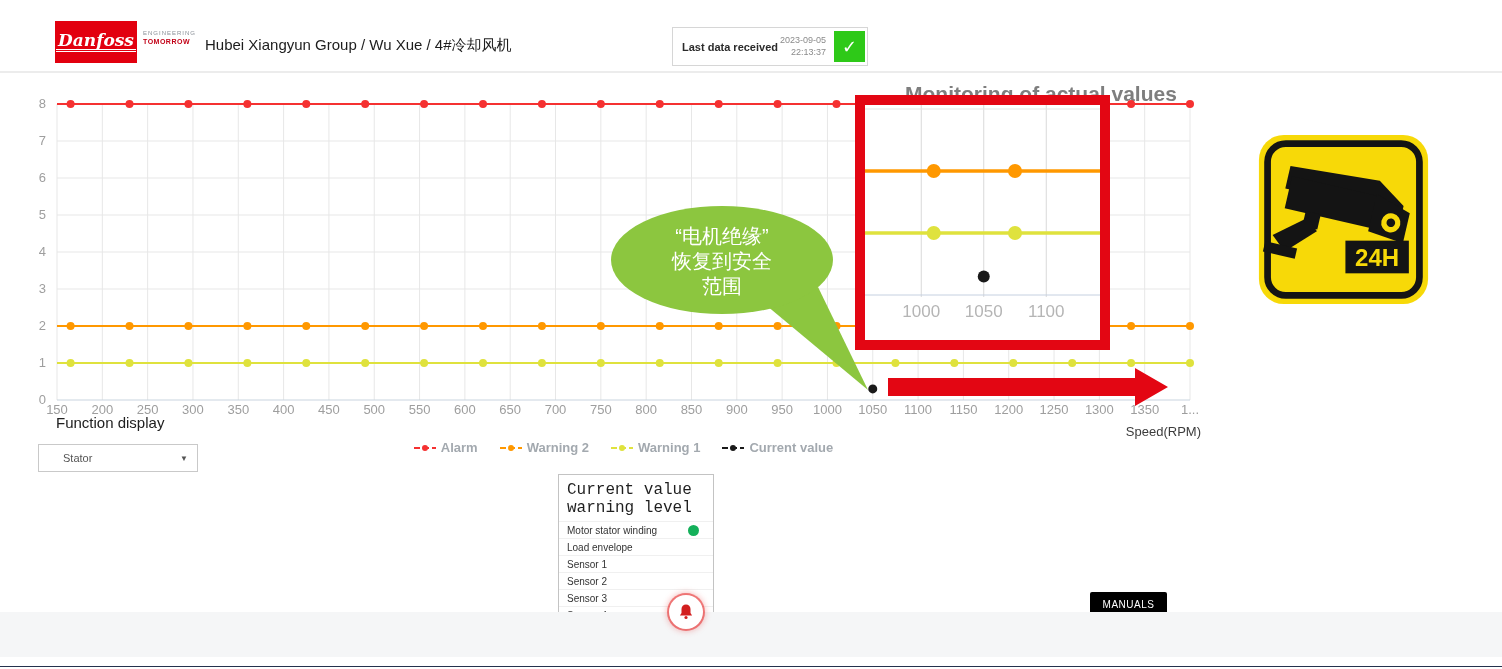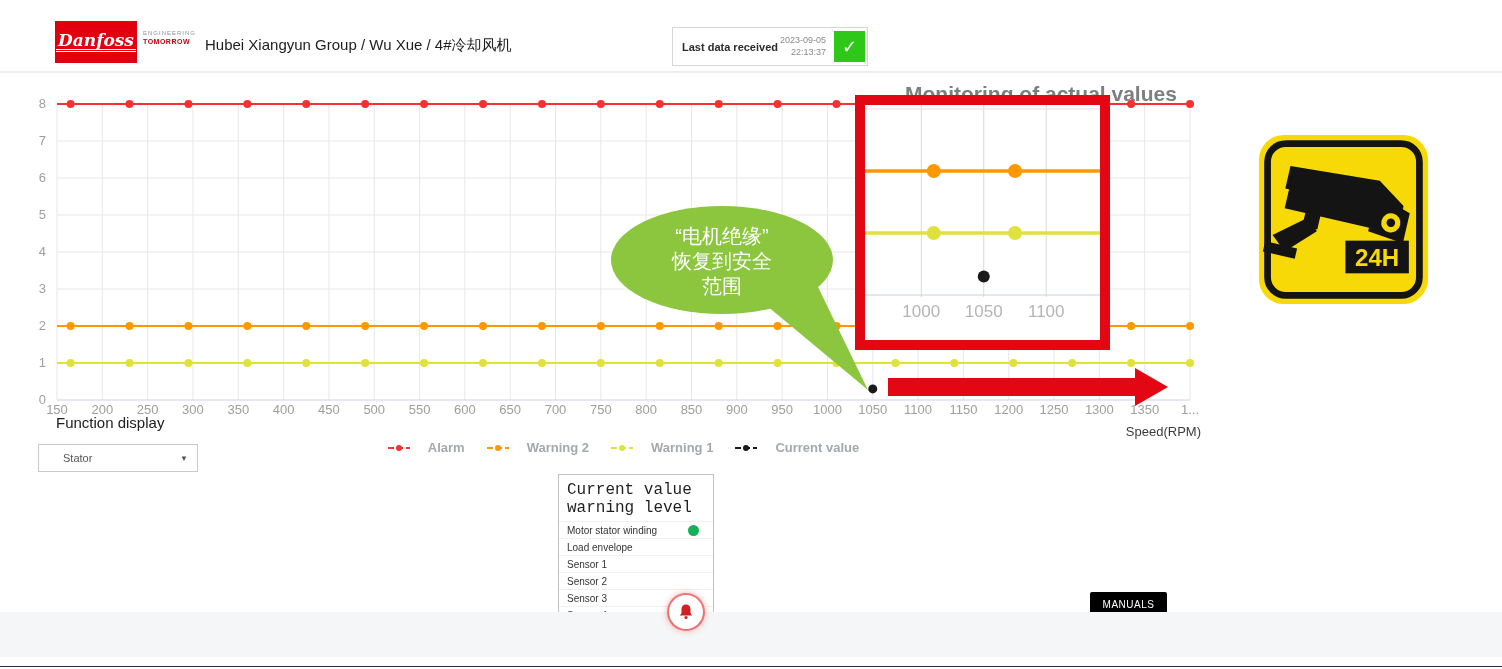--- a/index.html
+++ b/index.html
@@ -18,21 +18,21 @@
   .lastdata .lbl{font-size:11px;font-weight:bold;color:#2b2b2b;margin-left:9px;}
   .lastdata .dt{margin-left:auto;margin-right:8px;text-align:right;font-size:9px;color:#8b8b8b;line-height:1.3;}
   .lastdata .chk{width:31px;height:31px;background:#2ec918;color:#fff;font-size:18px;font-weight:bold;display:flex;align-items:center;justify-content:center;margin-right:2px;}
   .page-title{position:absolute;left:905px;top:36px;width:292px;font-size:21px;font-weight:bold;color:#7e7e7e;margin-top:46px;}
 
   
   #main-chart{position:absolute;left:0;top:70px;width:1210px;height:380px;}
   .fn-label{position:absolute;left:56px;top:414px;font-size:15px;color:#202020;}
   .xaxis-label{position:absolute;left:68px;top:424px;width:1133px;text-align:right;font-size:13px;color:#3c3c3c;}
   .legend{position:absolute;left:57px;top:440px;width:1133px;display:flex;justify-content:center;gap:22px;align-items:center;}
-  .legend .item{display:flex;align-items:center;gap:18px;cursor:pointer;}
+  .legend .item{display:flex;align-items:center;gap:5px;cursor:pointer;}
   .legend .item span.txt{font-size:13px;font-weight:bold;color:#a3a9af;}
   .dropdown{position:absolute;left:38px;top:444px;width:158px;height:26px;border:1px solid #c9c9c9;background:#fff;display:flex;align-items:center;cursor:pointer;}
   .dropdown .val{font-size:11px;color:#555;margin-left:24px;}
   .dropdown .caret{margin-left:auto;margin-right:9px;font-size:8px;color:#555;}
 
   
   .inset{position:absolute;left:855px;top:95px;width:235px;height:235px;border:10px solid #e30613;background:#fff;}
   .inset svg{display:block;}
 
   

